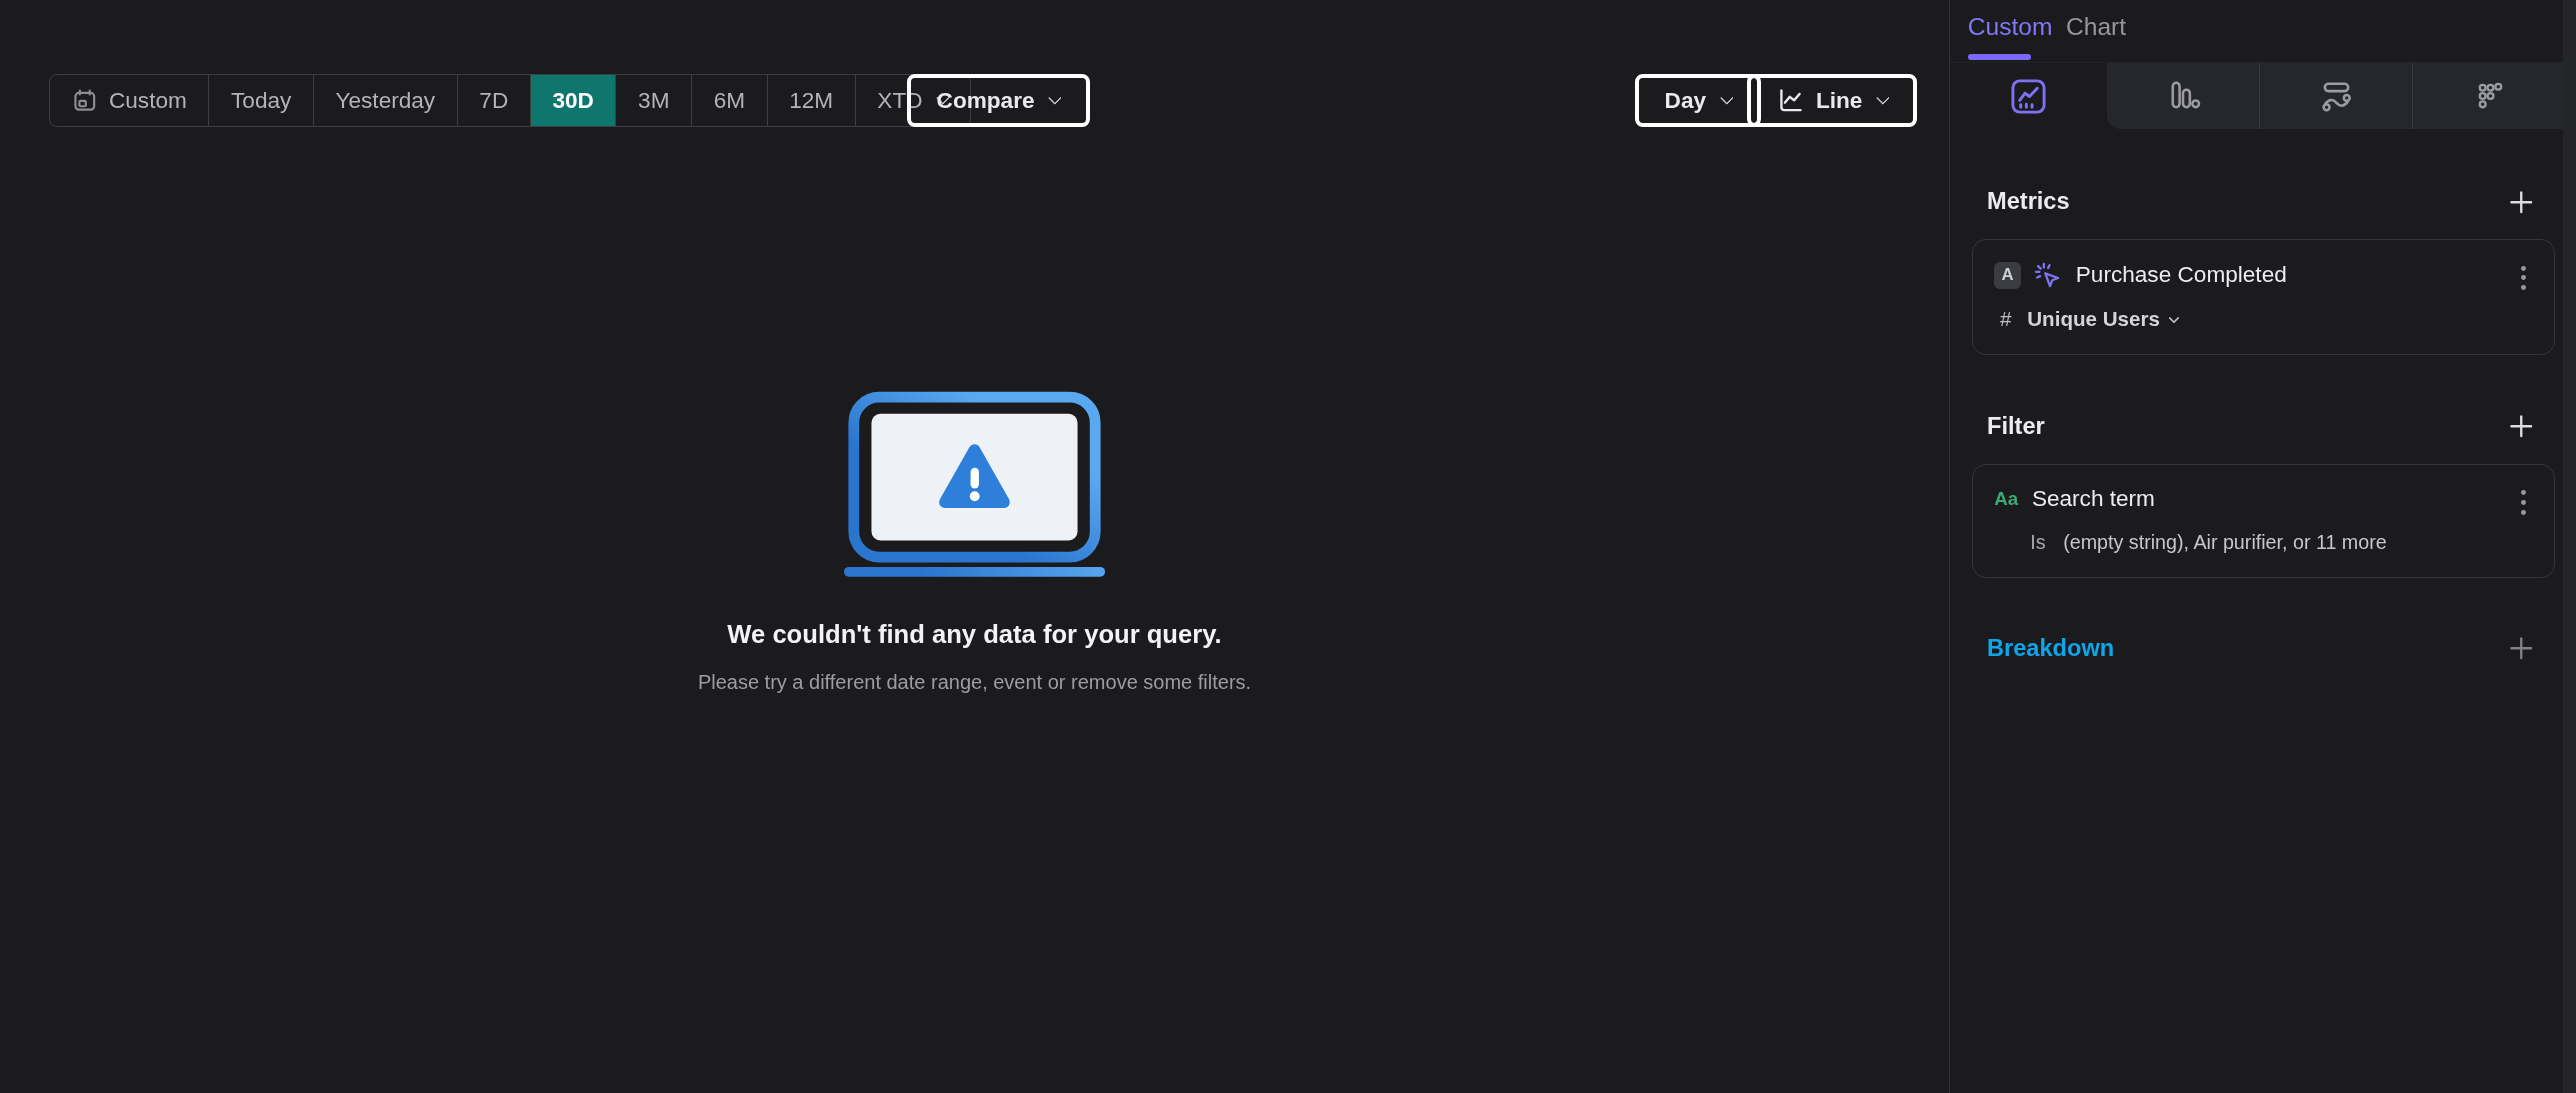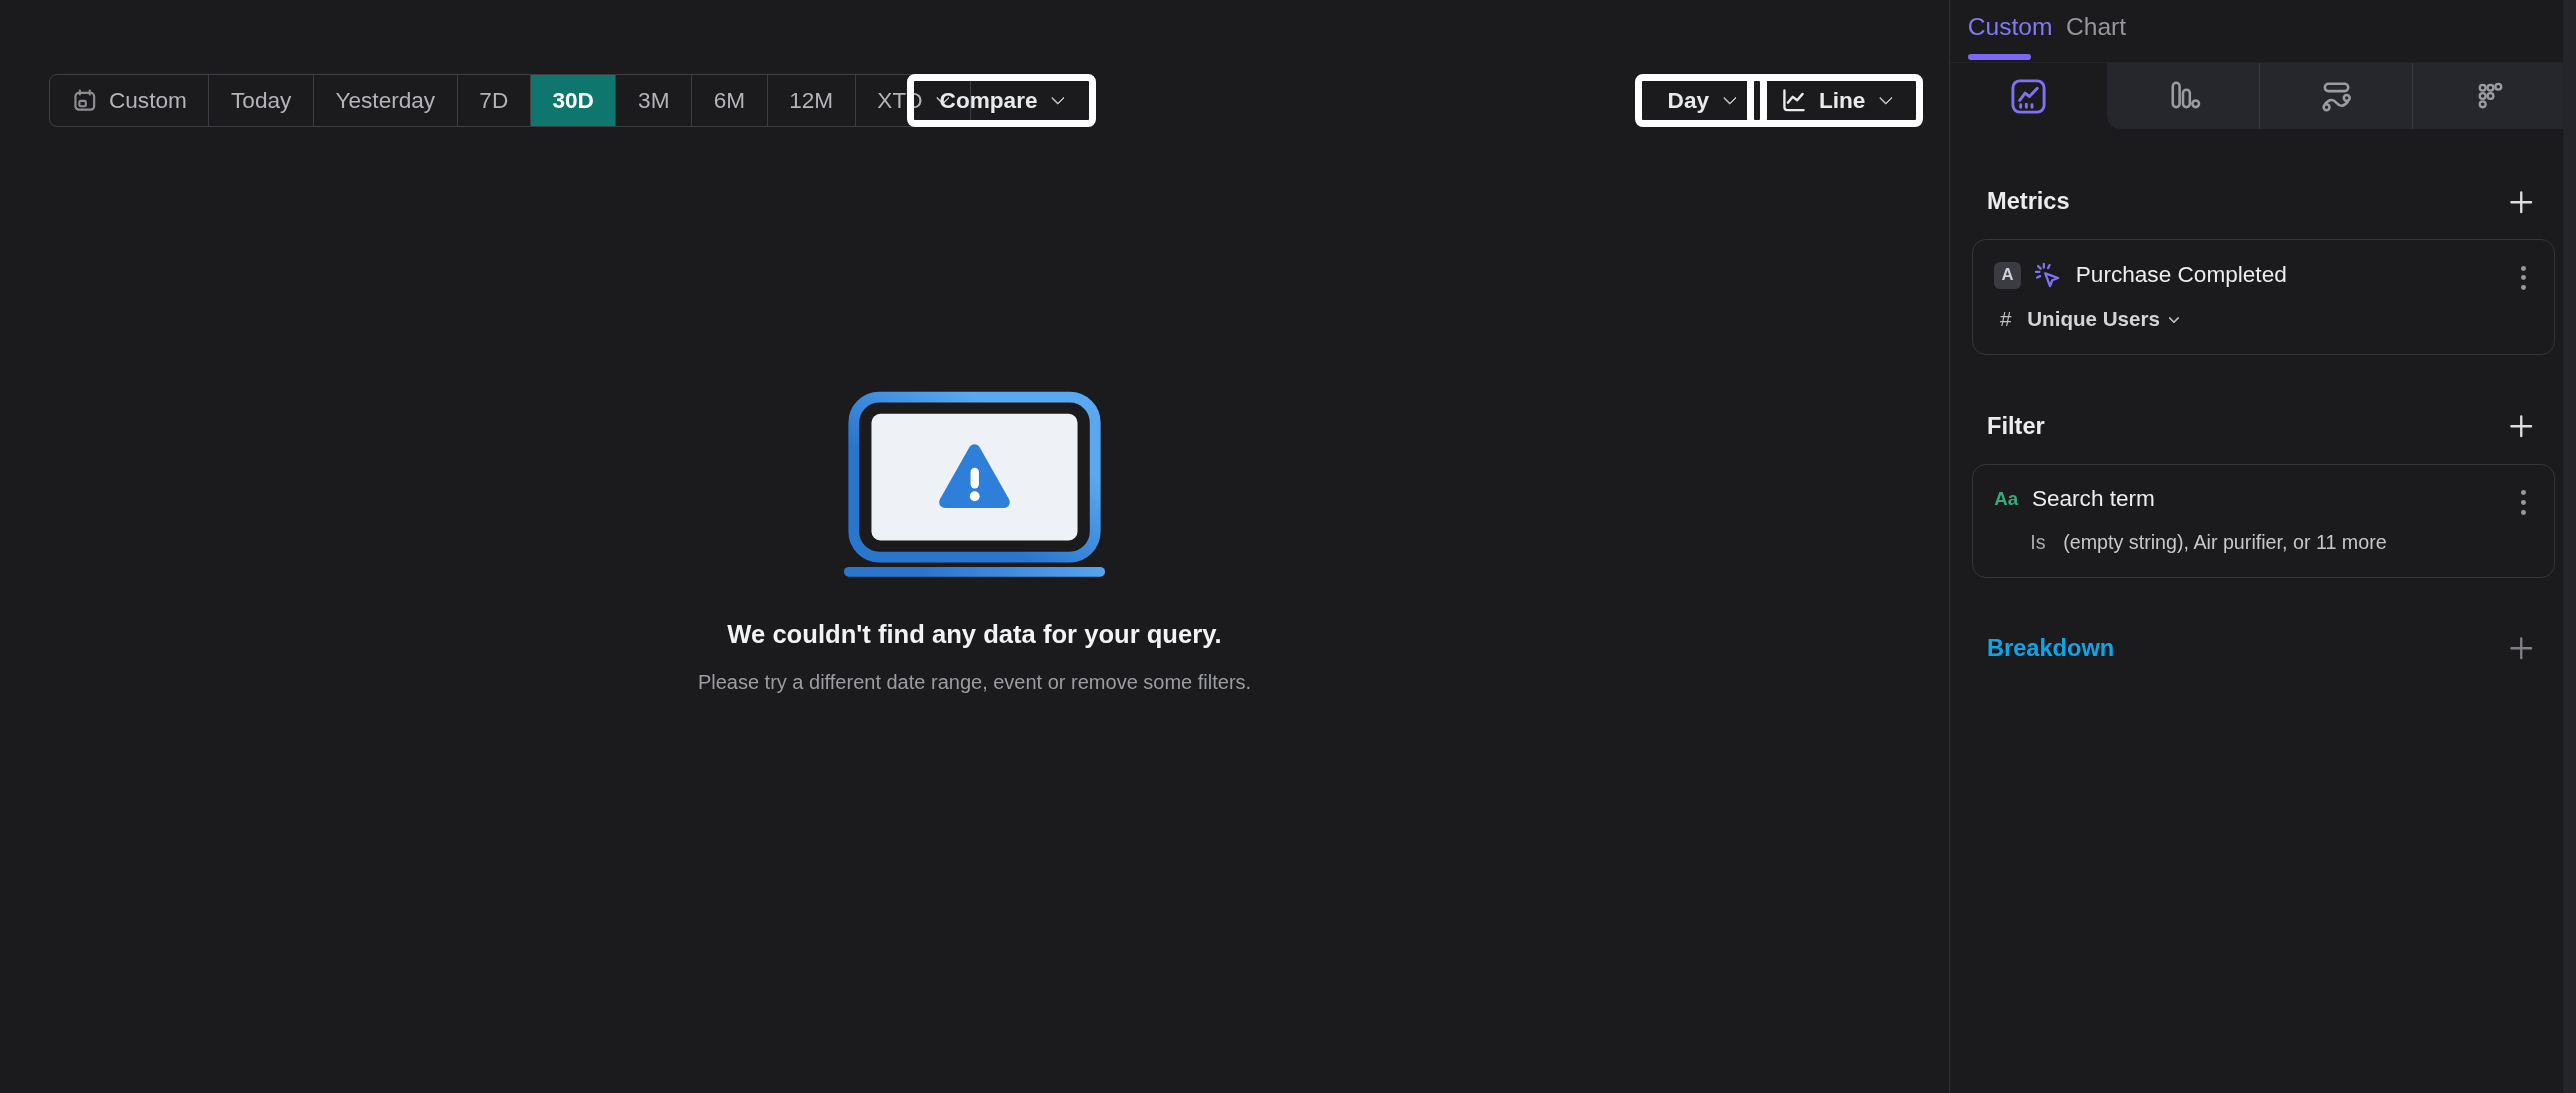--- a/index.html
+++ b/index.html
@@ -23,21 +23,21 @@
   .seg {
     display:flex; align-items:center; gap:11.8px;
     padding:0 21.6px; font-size:22.6px; color:#b3b4b8;
     border-left:1px solid #3d3e43; cursor:pointer; white-space:nowrap;
   }
   .seg:first-child { border-left:none; }
   .seg--selected { background:#0f766e; color:#ffffff; font-weight:700; }
 
   .btn {
     height:53px; display:flex; align-items:center; gap:11.8px;
-    border:7px solid #ffffff; border-radius:7.9px; padding:0 25.6px;
+    border:4px solid #ffffff; border-radius:7.9px; padding:0 25.6px;
     font-size:22.6px; font-weight:600; color:#e9eaec; background:transparent; cursor:pointer;
   }
   .btn-compare { position:absolute; left:858px; top:0; }
   .btn-day     { position:absolute; left:1586px; top:0; }
   .btn-line    { position:absolute; left:1698px; top:0; }
 
   .chev {
     display:inline-block; width:9.8px; height:9.8px;
     border-right:2.5px solid currentColor; border-bottom:2.5px solid currentColor;
     transform:rotate(45deg); margin-left:3.9px; margin-bottom:4.9px; border-radius:1px;

